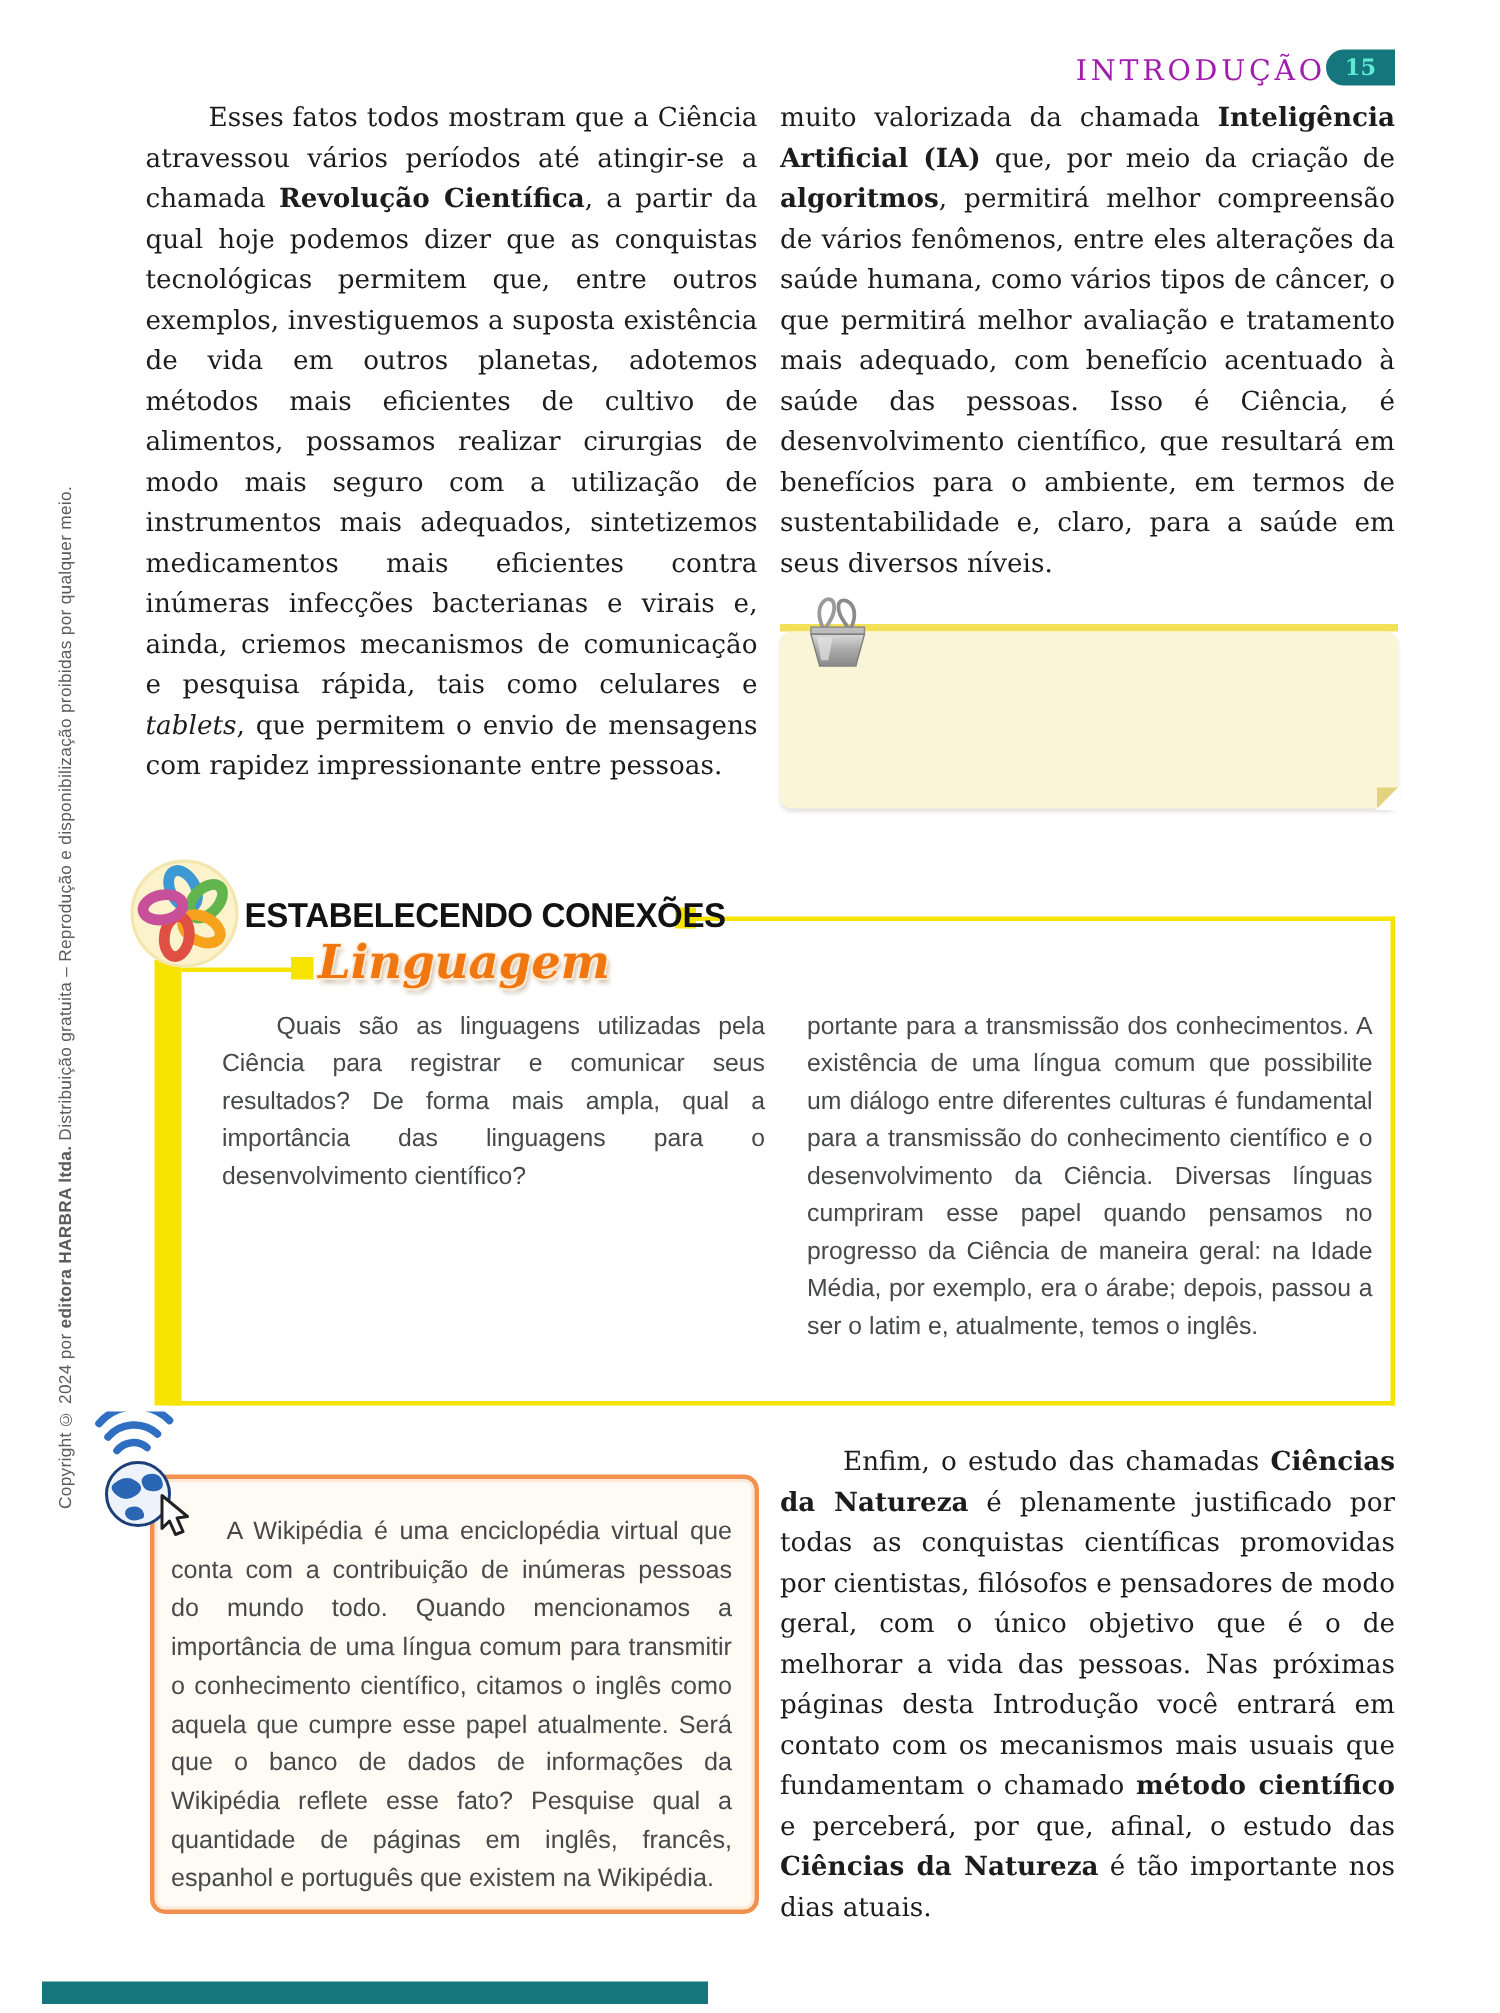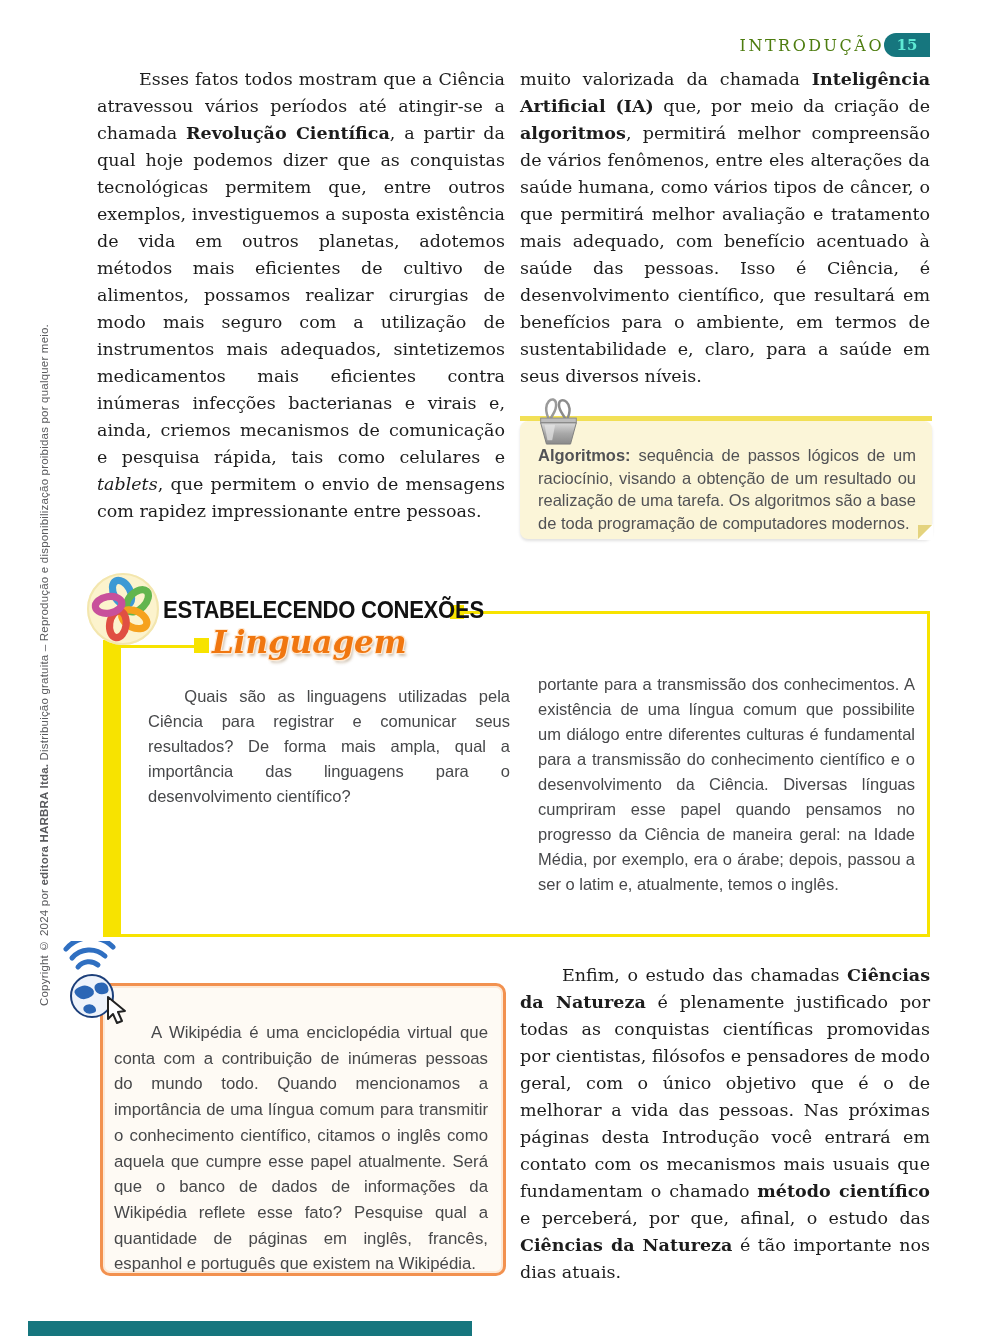--- a/index.html
+++ b/index.html
@@ -9,21 +9,21 @@
   }
   .abs{position:absolute;}
   .serif{font-family:"DejaVu Serif", serif;font-size:17.5px;line-height:27px;text-align:justify;color:#1c1c1c;}
   .serif p{margin:0;}
   .indent{text-indent:2.4em;}
   .sans{font-family:"Liberation Sans", sans-serif;color:#47484a;text-align:justify;}
   .seg-b{font-weight:bold;}
   .seg-i{font-style:italic;}
 
   
-  #hdr-section{right:116px;top:36px;font-size:16px;letter-spacing:2.5px;color:#4d7c0f;}
+  #hdr-section{right:116px;top:36px;font-size:19px;letter-spacing:2.5px;color:#a21caf;}
   #hdr-badge{left:884px;top:33px;width:46px;height:24px;background:#16767e;border-radius:13px 0 0 13px;
     color:#5eead4;font-family:"DejaVu Serif", serif;font-weight:bold;font-size:15px;line-height:24px;text-align:center;}
 
   
   #copyright{left:38px;top:330px;height:676px;width:22px;
     writing-mode:vertical-rl;transform:rotate(180deg);
     font-family:"Liberation Sans", sans-serif;font-size:11.5px;color:#5a5b5e;letter-spacing:.2px;white-space:nowrap;}
 
   
   #col-left{left:97px;top:66px;width:408px;}
@@ -51,21 +51,21 @@
   #conn-sq2{left:194px;top:638px;width:15px;height:15px;}
   #conn-icon{left:86px;top:572px;}
   #conn-title{left:163px;top:597px;font-family:"Liberation Sans", sans-serif;font-weight:bold;
     font-size:23px;color:#121212;letter-spacing:-.3px;transform:scaleX(.96);transform-origin:left;}
   #conn-subtitle{left:212px;top:624px;font-family:"DejaVu Serif", serif;font-style:italic;font-weight:bold;
     font-size:31px;color:#f0760f;
     text-shadow:-1px -1px 0 #ffe9d2,1px -1px 0 #ffe9d2,-1px 1px 0 #ffe9d2,1px 1px 0 #ffe9d2,2px 3px 3px rgba(120,80,30,.35);}
   #conn-left{left:148px;top:672px;width:362px;font-size:16.5px;line-height:25px;}
   #conn-right{left:538px;top:672px;width:377px;font-size:16.5px;line-height:25px;}
   .sans p{margin:0;}
-  .sans .indent{text-indent:2.2em;margin-top:12px;}
+  .sans .indent{text-indent:2.2em;}
 
   
   #disc-box{left:100px;top:983px;width:400px;height:287px;background:#fefaf4;
     border:3px solid #f2914f;border-radius:10px;box-shadow:inset 0 0 0 2px #fde9d6;}
   #disc-pill{left:113px;top:966px;height:27px;padding:3px 16px 4px 16px;
     background:linear-gradient(#fcdcb6,#f5a763);border:2px solid #ffffff;border-radius:9px;
     box-shadow:0 0 0 2px #ef9d60,2px 3px 4px rgba(0,0,0,.25);
     font-family:"Liberation Sans", sans-serif;font-weight:bold;font-size:19px;line-height:27px;color:#141414;}
   #disc-text{left:114px;top:1008px;width:374px;font-size:16.8px;line-height:25.7px;}
   #globe-icon{left:56px;top:941px;}
@@ -91,21 +91,20 @@
   </div>
   <div class="abs serif" id="col-right">
     <p><span>muito valorizada da chamada </span><span class="seg-b">Inteligência Artificial (IA)</span><span> que, por meio da criação de </span><span class="seg-b">algoritmos</span><span>, permitirá melhor compreensão de vários fenômenos, entre eles alterações da saúde humana, como vários tipos de câncer, o que permitirá melhor avaliação e tratamento mais adequado, com benefício acentuado à saúde das pessoas. Isso é Ciência, é desenvolvimento científico, que resultará em benefícios para o ambiente, em termos de sustentabilidade e, claro, para a saúde em seus diversos níveis.</span></p>
   </div>
 
   <div class="abs" id="note-topline"></div>
   <div class="abs" id="note-box">
     <span class="fold-w"></span>
     <span class="fold-y"></span>
   </div>
-  <div class="abs sans" id="note-text"><span class="seg-b">Algoritmos:</span><span> sequência de passos lógicos de um raciocínio, visando a obtenção de um resultado ou realização de uma tarefa. Os algoritmos são a base de toda programação de computadores modernos.</span></div>
   <div class="abs" id="clip-icon">
     <svg width="52" height="56" viewBox="0 0 54 58">
       <defs>
         <linearGradient id="clipg" x1="0" y1="0" x2="0" y2="1">
           <stop offset="0" stop-color="#d9d9d9"></stop>
             <stop offset=".5" stop-color="#a8a8a8"></stop>
             <stop offset="1" stop-color="#8a8a8a"></stop>
         </linearGradient>
       </defs>
       <path d="M18 29 C 8 10, 24 2, 25 12 C 26 20, 20 24, 19 29" fill="none" stroke="#9a9a9a" stroke-width="2.6"></path>

